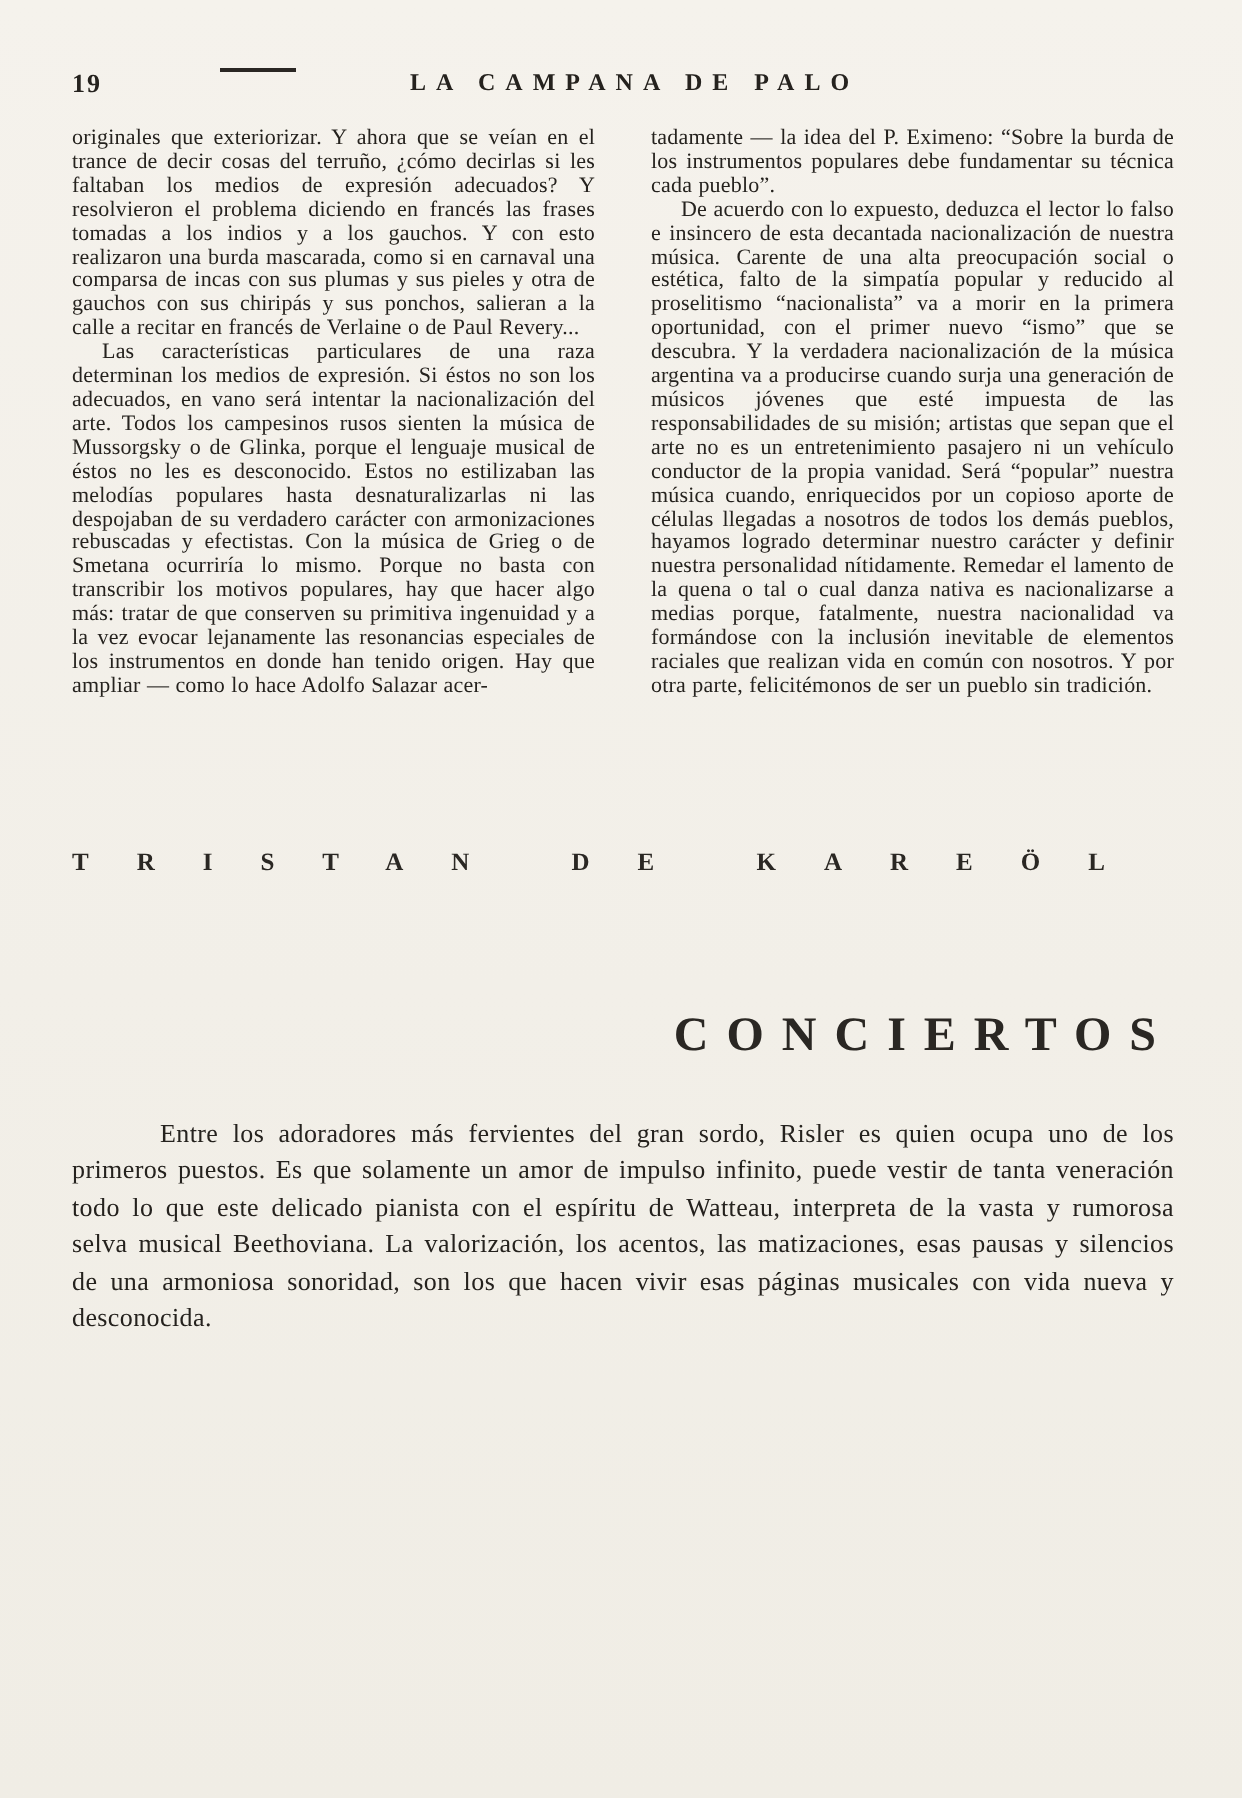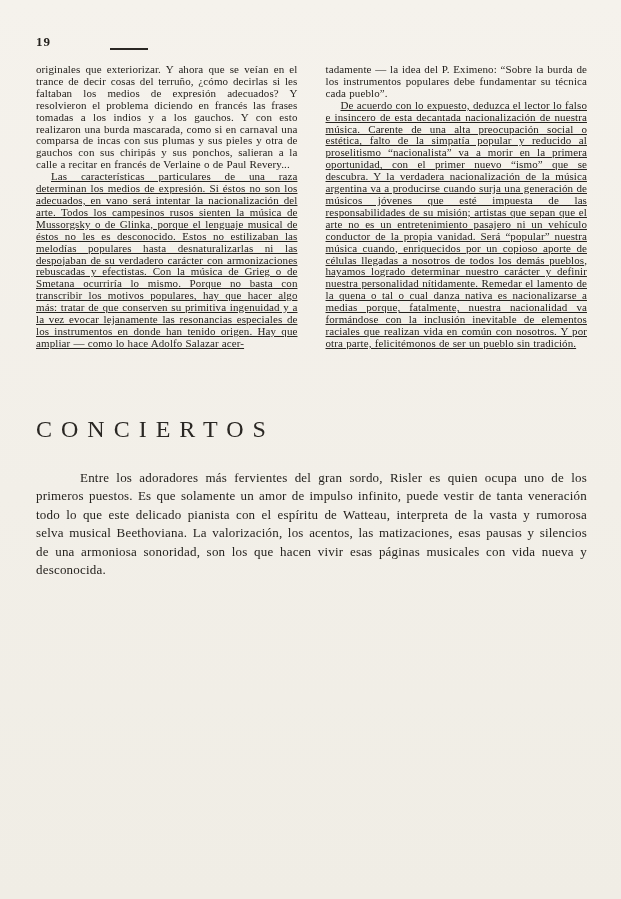--- a/index.html
+++ b/index.html
@@ -12,21 +12,21 @@
     background-image: linear-gradient(180deg, #f5f2ec 0%, #f2efe8 55%, #f0ede5 100%);
     color: #25221e;
     font-family: "Liberation Serif", serif;
     box-sizing: border-box;
     padding: 34px 34px 0 36px;
     overflow: hidden;
   }
   
   .pg-header {
     display: flex;
-    align-items: flex-end;
+    align-items: flex-start;
     font-weight: bold;
     font-size: 13px;
     gap: 47px;
   }
   .pg-num { letter-spacing: 1px; }
   .pg-rule {
     width: 38px;
     height: 2px;
     background: #2a2723;
     margin: 0 10px 0 12px;
@@ -45,68 +45,71 @@
   }
   .col { flex: 1 1 0; min-width: 0; }
   .col p {
     margin: 0;
     font-size: 11px;
     line-height: 11.9px;
     text-align: justify;
     letter-spacing: 0.1px;
     word-spacing: 0.3px;
   }
-  .col p.indent { text-indent: 15px; text-decoration: underline; }
+  .col p.indent { text-indent: 15px; }
   
   .byline {
     margin-top: 74px;
     font-weight: bold;
     font-size: 12.5px;
     letter-spacing: 24px;
     white-space: nowrap;
     overflow: hidden;
     color: #2a2723;
   }
   
   .section-heading {
     margin-top: 66px;
     font-size: 24px;
-    font-weight: normal;
+    font-weight: bold;
     letter-spacing: 9px;
     color: #2a2723;
+    text-align: right;
   }
   .section-body {
     margin: 26px 0 13px 0;
     font-size: 13px;
     line-height: 18.5px;
     text-align: justify;
     text-indent: 44px;
     letter-spacing: 0.2px;
     word-spacing: 1px;
   }
 </style>
 </head>
 <body>
 
 <div class="page">
 
   <div class="pg-header">
     <span class="pg-num">19</span>
     <span class="pg-rule"></span>
+    <span class="pg-title">LA CAMPANA DE PALO</span>
   </div>
 
   <div class="columns">
     <div class="col">
       <p>originales que exteriorizar. Y ahora que se veían en el trance de decir cosas del terruño, ¿cómo decirlas si les faltaban los medios de expresión adecuados? Y resolvieron el problema diciendo en francés las frases tomadas a los indios y a los gauchos. Y con esto realizaron una burda mascarada, como si en carnaval una comparsa de incas con sus plumas y sus pieles y otra de gauchos con sus chiripás y sus ponchos, salieran a la calle a recitar en francés de Verlaine o de Paul Revery...</p>
       <p class="indent">Las características particulares de una raza determinan los medios de expresión. Si éstos no son los adecuados, en vano será intentar la nacionalización del arte. Todos los campesinos rusos sienten la música de Mussorgsky o de Glinka, porque el lenguaje musical de éstos no les es desconocido. Estos no estilizaban las melodías populares hasta desnaturalizarlas ni las despojaban de su verdadero carácter con armonizaciones rebuscadas y efectistas. Con la música de Grieg o de Smetana ocurriría lo mismo. Porque no basta con transcribir los motivos populares, hay que hacer algo más: tratar de que conserven su primitiva ingenuidad y a la vez evocar lejanamente las resonancias especiales de los instrumentos en donde han tenido origen. Hay que ampliar — como lo hace Adolfo Salazar acer-</p>
     </div>
     <div class="col">
       <p>tadamente — la idea del P. Eximeno: “Sobre la burda de los instrumentos populares debe fundamentar su técnica cada pueblo”.</p>
       <p class="indent">De acuerdo con lo expuesto, deduzca el lector lo falso e insincero de esta decantada nacionalización de nuestra música. Carente de una alta preocupación social o estética, falto de la simpatía popular y reducido al proselitismo “nacionalista” va a morir en la primera oportunidad, con el primer nuevo “ismo” que se descubra. Y la verdadera nacionalización de la música argentina va a producirse cuando surja una generación de músicos jóvenes que esté impuesta de las responsabilidades de su misión; artistas que sepan que el arte no es un entretenimiento pasajero ni un vehículo conductor de la propia vanidad. Será “popular” nuestra música cuando, enriquecidos por un copioso aporte de células llegadas a nosotros de todos los demás pueblos, hayamos logrado determinar nuestro carácter y definir nuestra personalidad nítidamente. Remedar el lamento de la quena o tal o cual danza nativa es nacionalizarse a medias porque, fatalmente, nuestra nacionalidad va formándose con la inclusión inevitable de elementos raciales que realizan vida en común con nosotros. Y por otra parte, felicitémonos de ser un pueblo sin tradición.</p>
     </div>
   </div>
 
+  <div class="byline">TRISTAN DE KAREÖL</div>
 
   <div class="section-heading">CONCIERTOS</div>
 
   <p class="section-body">Entre los adoradores más fervientes del gran sordo, Risler es quien ocupa uno de los primeros puestos. Es que solamente un amor de impulso infinito, puede vestir de tanta veneración todo lo que este delicado pianista con el espíritu de Watteau, interpreta de la vasta y rumorosa selva musical Beethoviana. La valorización, los acentos, las matizaciones, esas pausas y silencios de una armoniosa sonoridad, son los que hacen vivir esas páginas musicales con vida nueva y desconocida.</p>
 
 </div>
 
 </body></html>

